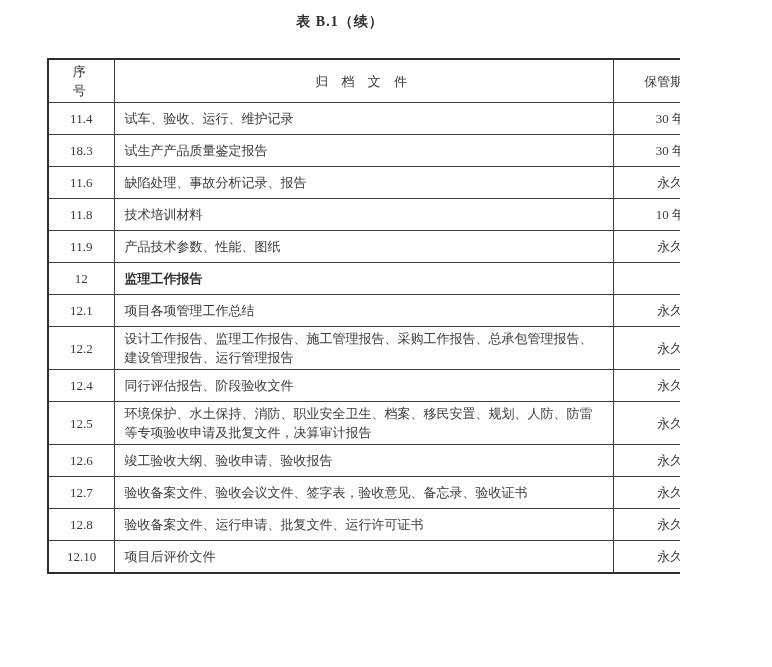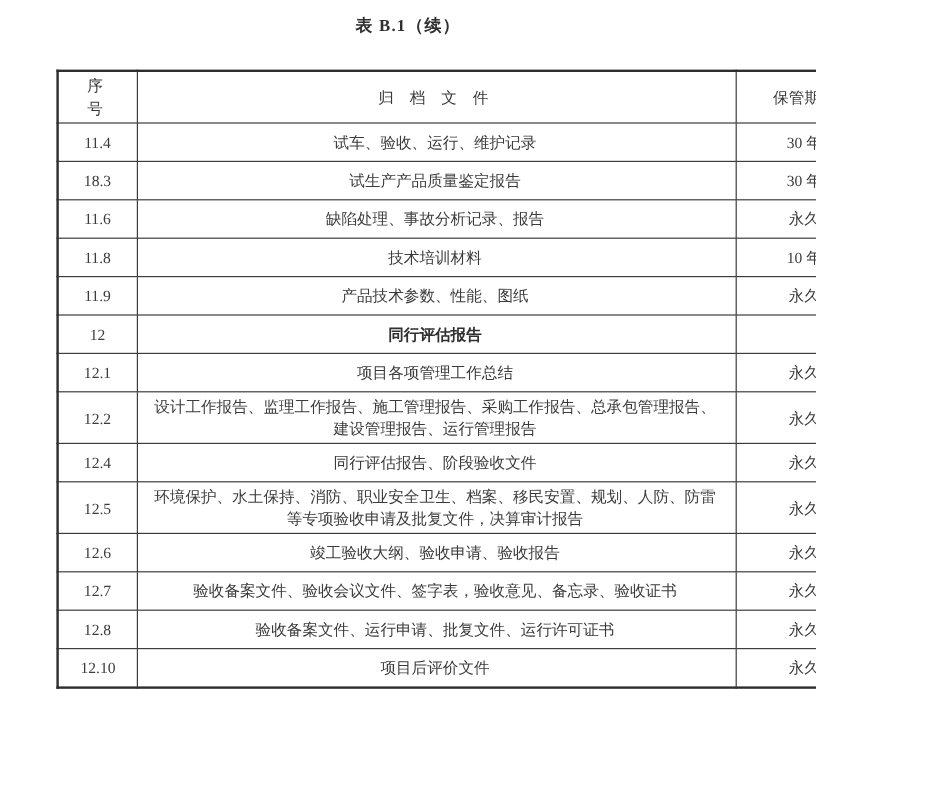--- a/index.html
+++ b/index.html
@@ -52,21 +52,21 @@
     height: 27px;
     padding: 2px 18px;
     line-height: 19px;
     vertical-align: middle;
     font-weight: normal;
     overflow: hidden;
   }
   table.archive th { color: #383838; }
   .cell-no, .cell-period, th { text-align: center; }
   .cell-doc {
-    text-align: center;
+    text-align: left;
     padding-left: 10px !important;
     padding-right: 12px !important;
   }
   th.h-no  { letter-spacing: 4px; }
   th.h-doc { letter-spacing: 5px; }
   .cell-doc.bold { font-weight: bold; color: #303030; }
 </style>
 </head>
 <body>
 
@@ -109,21 +109,21 @@
     <td class="cell-doc">技术培训材料</td>
     <td class="cell-period">10 年</td>
   </tr>
           <tr>
     <td class="cell-no">11.9</td>
     <td class="cell-doc">产品技术参数、性能、图纸</td>
     <td class="cell-period">永久</td>
   </tr>
           <tr>
     <td class="cell-no">12</td>
-    <td class="cell-doc bold">同行评估报告</td>
+    <td class="cell-doc bold">监理工作报告</td>
     <td class="cell-period"></td>
   </tr>
           <tr>
     <td class="cell-no">12.1</td>
     <td class="cell-doc">项目各项管理工作总结</td>
     <td class="cell-period">永久</td>
   </tr>
           <tr>
     <td class="cell-no">12.2</td>
     <td class="cell-doc">设计工作报告、监理工作报告、施工管理报告、采购工作报告、总承包管理报告、建设管理报告、运行管理报告</td>

